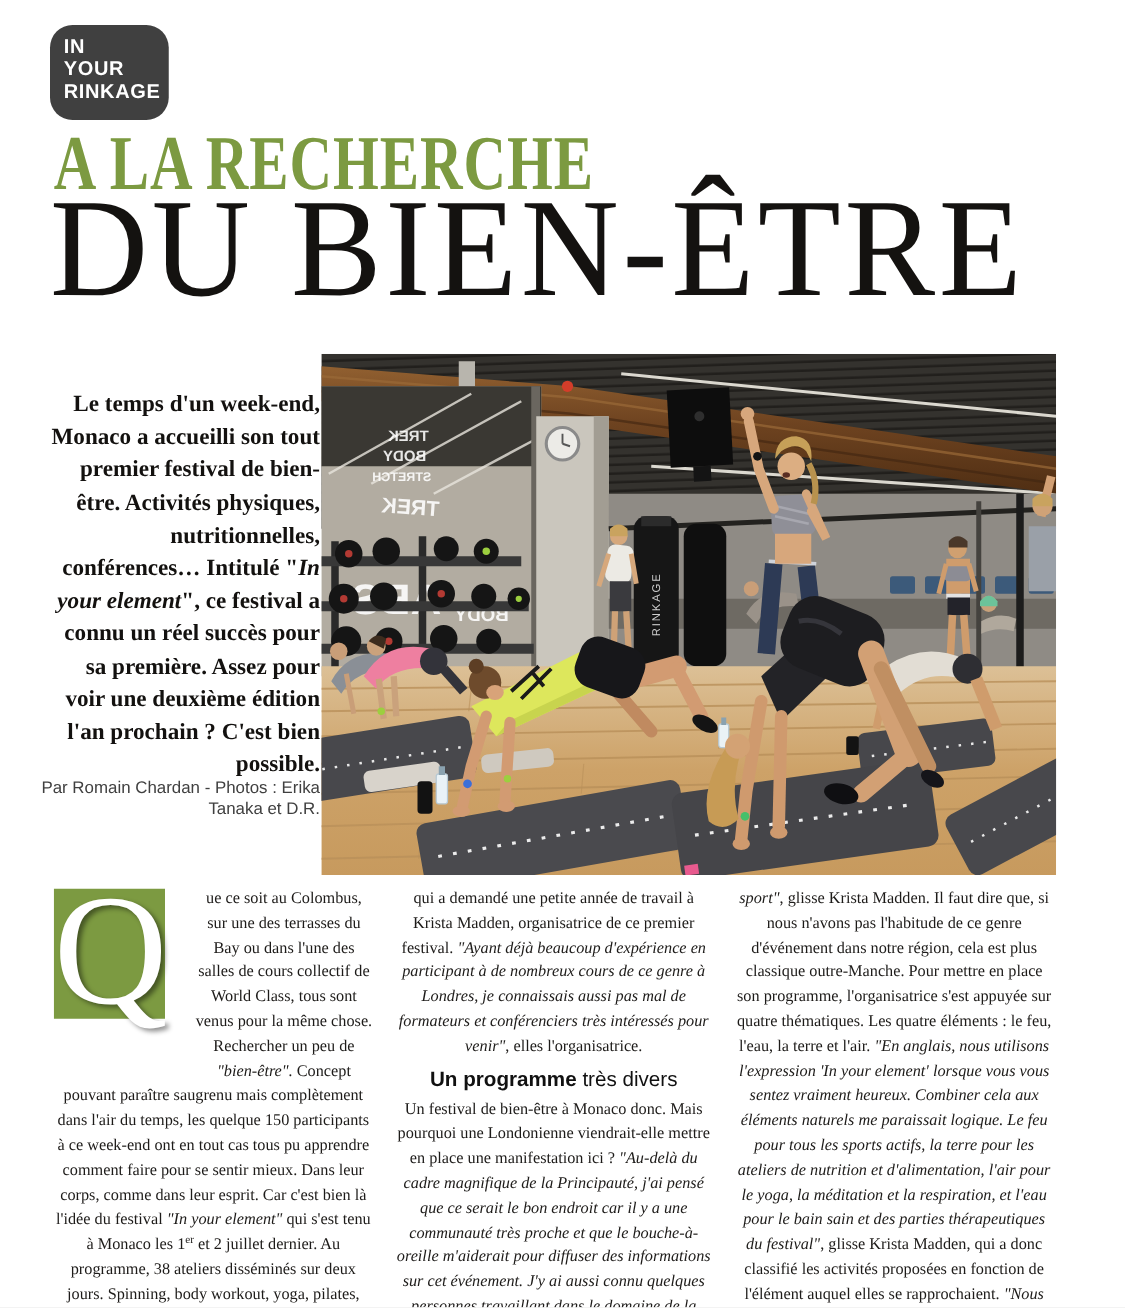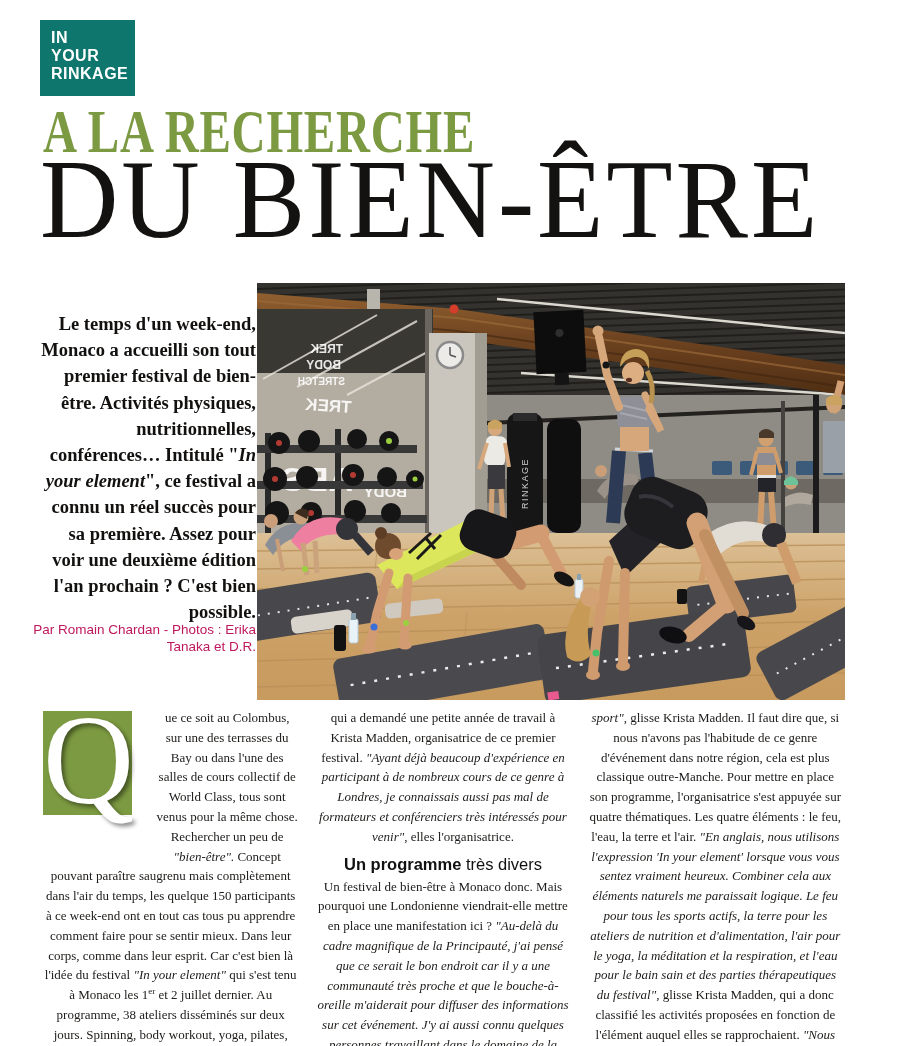--- a/index.html
+++ b/index.html
@@ -1,38 +1,38 @@
 <!DOCTYPE html>
 <html lang="fr"><head>
 <meta charset="utf-8">
 <style>
   html,body{margin:0;padding:0;background:#e9e9e9;}
   .page{position:relative;width:900px;height:1046px;background:#ffffff;margin:0 auto;
         font-family:"Liberation Serif",serif;overflow:hidden;}
 
   
-  .badge{position:absolute;left:40px;top:20px;width:95px;height:76px;background:#0f766e;
+  .badge{position:absolute;left:40px;top:20px;width:95px;height:76px;background:#404040;
          color:#fff;font-family:"Liberation Sans",sans-serif;font-weight:bold;
-         font-size:16px;line-height:18px;padding:9px 0 0 11px;letter-spacing:.5px;box-sizing:border-box;}
+         font-size:16px;line-height:18px;padding:9px 0 0 11px;letter-spacing:.5px;box-sizing:border-box;border-radius:18px;}
   .badge div{white-space:nowrap;}
 
   
   .kicker{position:absolute;left:43px;top:100px;margin:0;color:#7c9a41;
           font-family:"Liberation Serif",serif;font-weight:bold;font-size:62px;line-height:1;
           letter-spacing:1px;transform:scaleX(.76);transform-origin:left top;white-space:nowrap;}
   .title{position:absolute;left:40px;top:142px;margin:0;color:#141210;
          font-family:"Liberation Serif",serif;font-weight:normal;font-size:112px;line-height:1.02;
          letter-spacing:3px;transform:scaleX(.97);transform-origin:left top;white-space:nowrap;}
 
   
   .standfirst{position:absolute;left:36px;top:273px;width:220px;text-align:right;
               font-weight:bold;font-size:18.5px;line-height:26.2px;color:#13110f;margin-top:38px;}
   .standfirst em{font-style:italic;}
   .byline{position:absolute;left:16px;top:621px;width:240px;text-align:right;
-          font-family:"Liberation Sans",sans-serif;font-size:13.5px;line-height:17px;color:#be185d;}
+          font-family:"Liberation Sans",sans-serif;font-size:13.5px;line-height:17px;color:#404040;}
 
   
   .photo{position:absolute;left:257px;top:283px;width:588px;height:417px;margin:0;overflow:hidden;}
   .photo svg{display:block;}
 
   
   .article{position:absolute;left:43px;top:708px;width:800px;height:338px;
            display:flex;gap:17px;overflow:hidden;}
   .col{flex:1;text-align:justify;font-size:13px;line-height:19.8px;color:#1d1b19;
        hyphens:auto;-webkit-hyphens:auto;}

